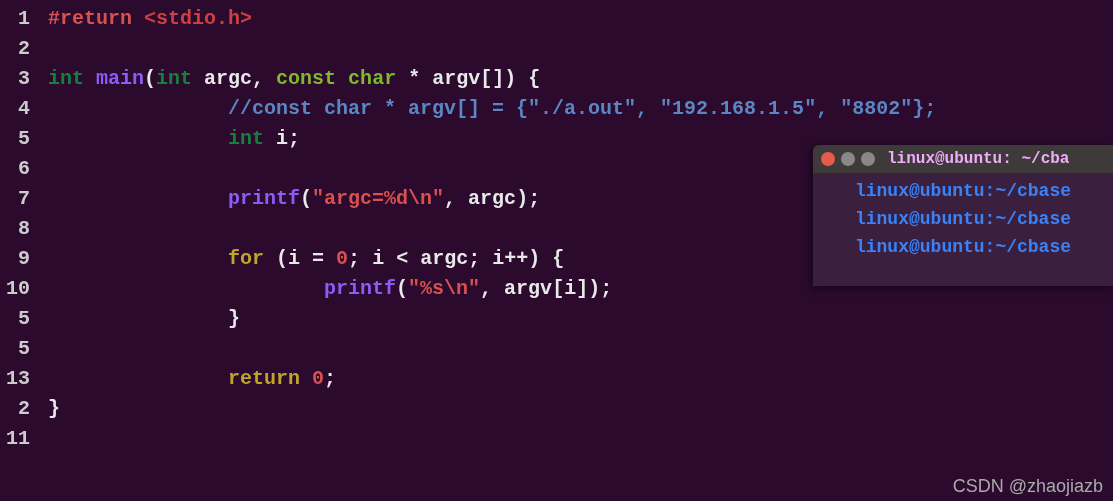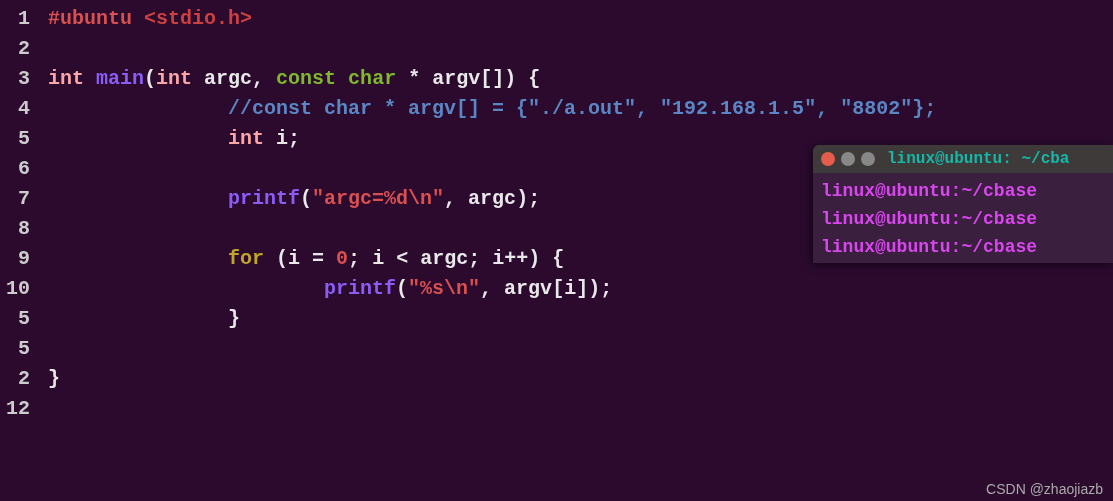--- a/index.html
+++ b/index.html
@@ -34,21 +34,21 @@
       padding-right: 6px;
       font-weight: bold;
       flex-shrink: 0;
     }
     .code {
       color: #e8e8e8;
       flex: 1;
     }
     .k-preproc { color: #d85050; }
     .k-include { color: #cc4040; }
-    .k-type { color: #fca5a5; margin-top: 22px; }
+    .k-type { color: #15803d; margin-top: 22px; }
     .k-keyword { color: #bfa628; }
     .k-const { color: #7fb82c; }
     .k-string { color: #d85050; }
     .k-number { color: #d85050; }
     .k-comment { color: #5a86c4; }
     .k-func { color: #8b5cf6; }
     .k-op { color: #e8e8e8; }
     .k-ident { color: #e8e8e8; }
 
     .terminal {
@@ -74,53 +74,54 @@
       width: 14px;
       height: 14px;
       border-radius: 50%;
       margin-right: 6px;
       flex-shrink: 0;
     }
     .term-close { background: #e45c4b; }
     .term-min { background: #888; }
     .term-max { background: #888; }
     .term-title {
-      color: #14b8a6;
+      color: #f0abfc;
       font-size: 16px;
       margin-left: 6px;
       white-space: nowrap;
       overflow: hidden;
     }
     .term-body {
-      padding: 4px 8px 2px 8px;
-      color: #d946ef;
+      padding: 4px 8px 25px 8px;
+      color: #3b82f6;
+      text-align: center;
     }
     .term-line {
       white-space: pre;
       line-height: 28px;
       height: 28px;
       overflow: hidden;
     }
     .watermark {
       position: absolute;
       bottom: 4px;
       right: 10px;
       color: #aaa;
-      font-size: 14px;
+      font-size: 18px;
       font-weight: normal;
       font-family: Arial, sans-serif;
     }
   </style>
 </head>
 <body>
 
 <div class="editor">
   <div class="line">
     <span class="lineno">1</span>
-    <span class="code"> <span class="k-preproc">#ubuntu</span><span class="k-include"> &lt;stdio.h&gt;</span></span>
+    <span class="code"> <span class="k-preproc">#return</span><span class="k-include"> &lt;stdio.h&gt;</span></span>
   </div>
   <div class="line">
     <span class="lineno">2</span>
     <span class="code"></span>
   </div>
   <div class="line">
     <span class="lineno">3</span>
     <span class="code"> <span class="k-type">int </span><span class="k-func">main</span><span class="k-op">(</span><span class="k-type">int </span><span class="k-ident">argc</span><span class="k-op">, </span><span class="k-const">const char </span><span class="k-op">* </span><span class="k-ident">argv</span><span class="k-op">[]) {</span></span>
   </div>
   <div class="line">
@@ -153,25 +154,29 @@
   </div>
   <div class="line">
     <span class="lineno">5</span>
     <span class="code"><span>                </span><span class="k-op">}</span></span>
   </div>
   <div class="line">
     <span class="lineno">5</span>
     <span class="code"></span>
   </div>
   <div class="line">
+    <span class="lineno">13</span>
+    <span class="code"><span>                </span><span class="k-keyword">return </span><span class="k-number">0</span><span class="k-op">;</span></span>
+  </div>
+  <div class="line">
     <span class="lineno">2</span>
     <span class="code"><span class="k-op"> }</span></span>
   </div>
   <div class="line">
-    <span class="lineno">12</span>
+    <span class="lineno">11</span>
     <span class="code"></span>
   </div>
 </div>
 
 <div class="terminal">
   <div class="term-header">
     <div class="term-btn term-close"></div>
     <div class="term-btn term-min"></div>
     <div class="term-btn term-max"></div>
     <div class="term-title">linux@ubuntu: ~/cba</div>

